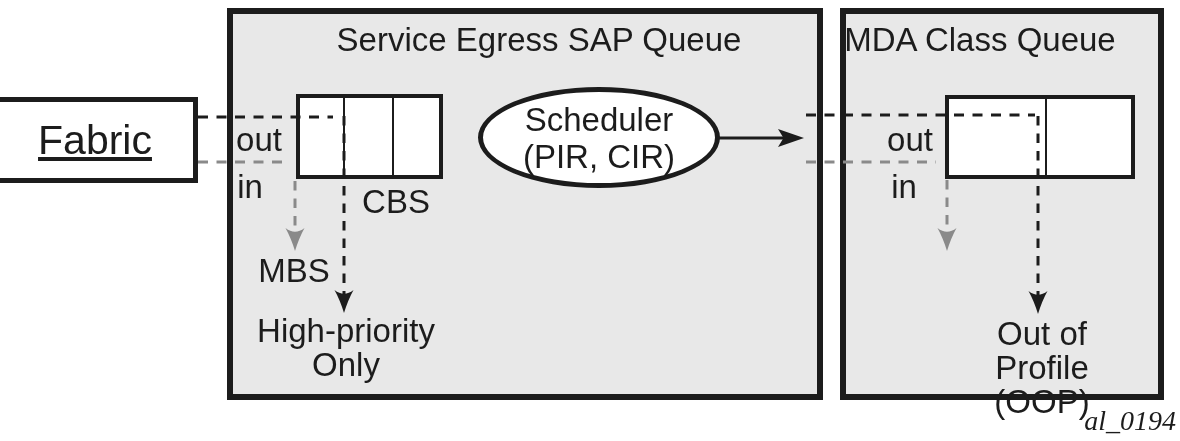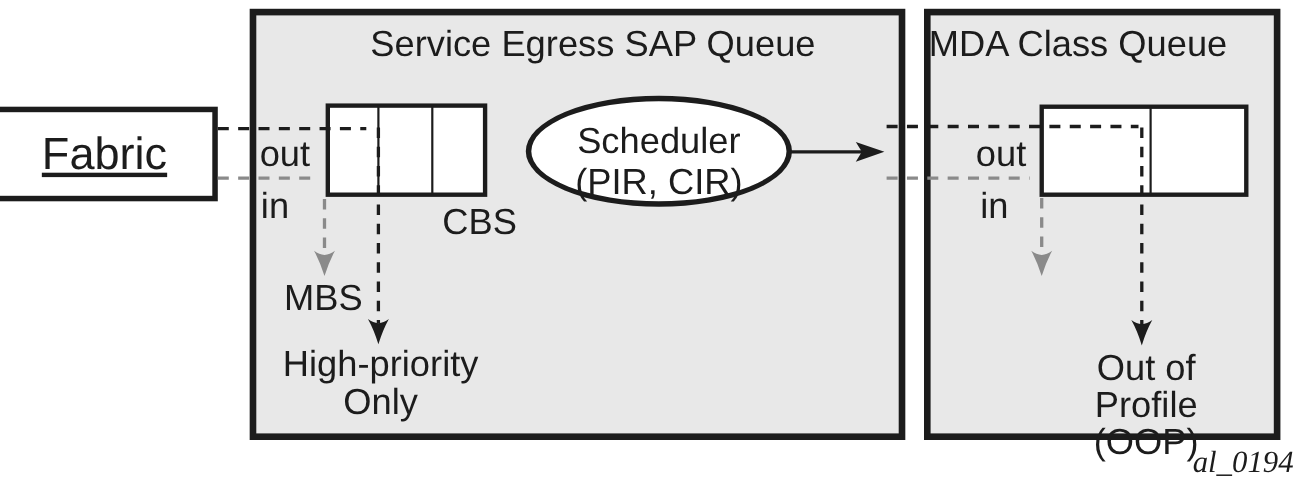--- a/index.html
+++ b/index.html
@@ -24,21 +24,21 @@
   }
   .sap-box{left:227px;top:8px;width:596px;height:392px;}
   .mda-box{left:840px;top:8px;width:324px;height:392px;}
   .sap-queue{left:296px;top:94px;width:147px;height:85px;}
   .mda-queue{left:945px;top:95px;width:190px;height:84px;}
   .ellipse{
     position:absolute;box-sizing:border-box;
     left:478px;top:87px;width:242px;height:101px;
     border:5px solid #1c1c1c;border-radius:50%;
     background:#ffffff;
-    display:flex;align-items:flex-end;justify-content:center;
+    display:flex;align-items:center;justify-content:center;
     text-align:center;
   }
   .label{
     position:absolute;
     font-size:33px;line-height:34px;
     white-space:nowrap;
     transform:translate(-50%,-50%);
   }
   .title{
     position:absolute;
@@ -102,21 +102,21 @@
     <line x1="1038" y1="116" x2="1038" y2="296" stroke="#1c1c1c" stroke-width="3" stroke-dasharray="9.5 8"></line>
     <path d="M1038 314 Q1034 301 1028.5 291 Q1038 298.5 1047.5 291 Q1042 301 1038 314 Z" fill="#1c1c1c"></path>
 
     <line x1="806" y1="162" x2="936" y2="162" stroke="#8a8a8a" stroke-width="3" stroke-dasharray="10 8.5"></line>
     <line x1="947" y1="180" x2="947" y2="230" stroke="#8a8a8a" stroke-width="3" stroke-dasharray="9.5 8"></line>
     <path d="M947 251 Q943 238 937.5 228 Q947 235.5 956.5 228 Q951 238 947 251 Z" fill="#8a8a8a"></path>
   </svg>
 
   <div class="label" style="left:259px;top:140px;">out</div>
   <div class="label" style="left:250px;top:187px;">in</div>
-  <div class="label" style="left:396px;top:202px;margin-left:40px;">CBS</div>
+  <div class="label" style="left:396px;top:202px;">CBS</div>
   <div class="label multiline" style="left:346px;top:314px;">High-priority
 Only</div>
   <div class="label" style="left:294px;top:271px;">MBS</div>
 
   <div class="label" style="left:910px;top:140px;">out</div>
   <div class="label" style="left:904px;top:187px;">in</div>
   <div class="label multiline" style="left:1042px;top:317px;">Out of Profile
 (OOP)</div>
 
   <div class="fig-id">al_0194</div>

